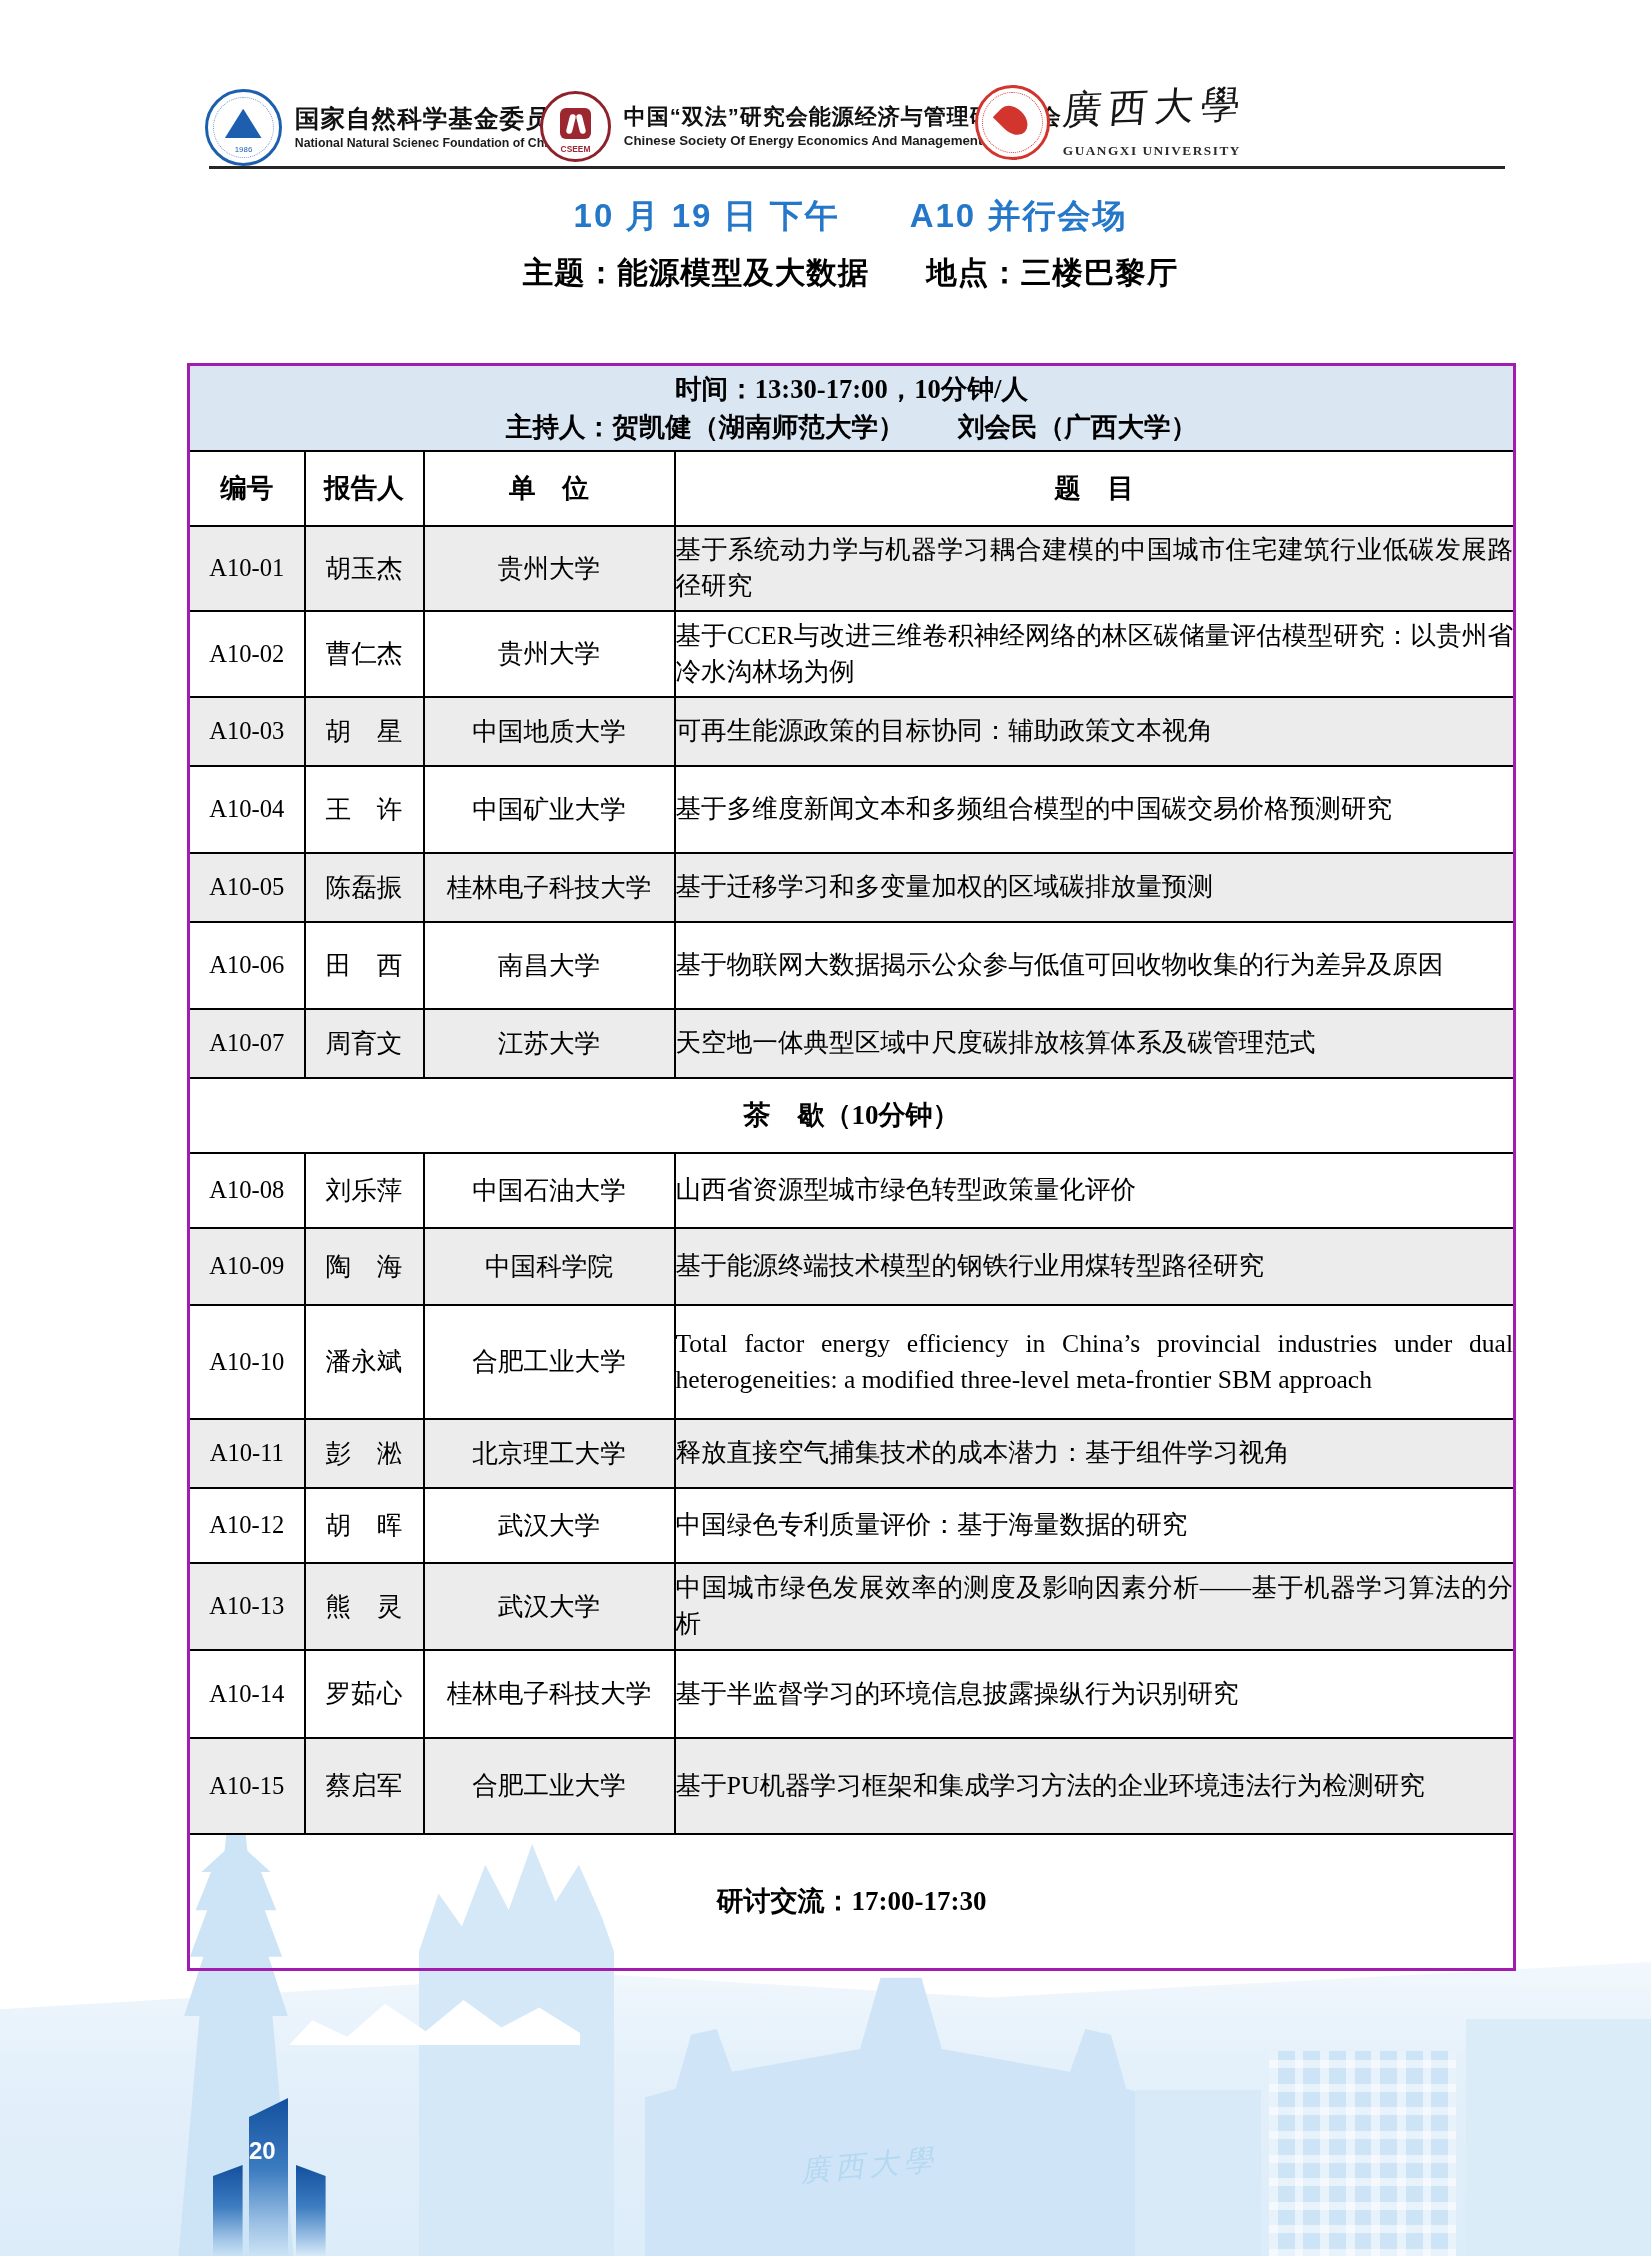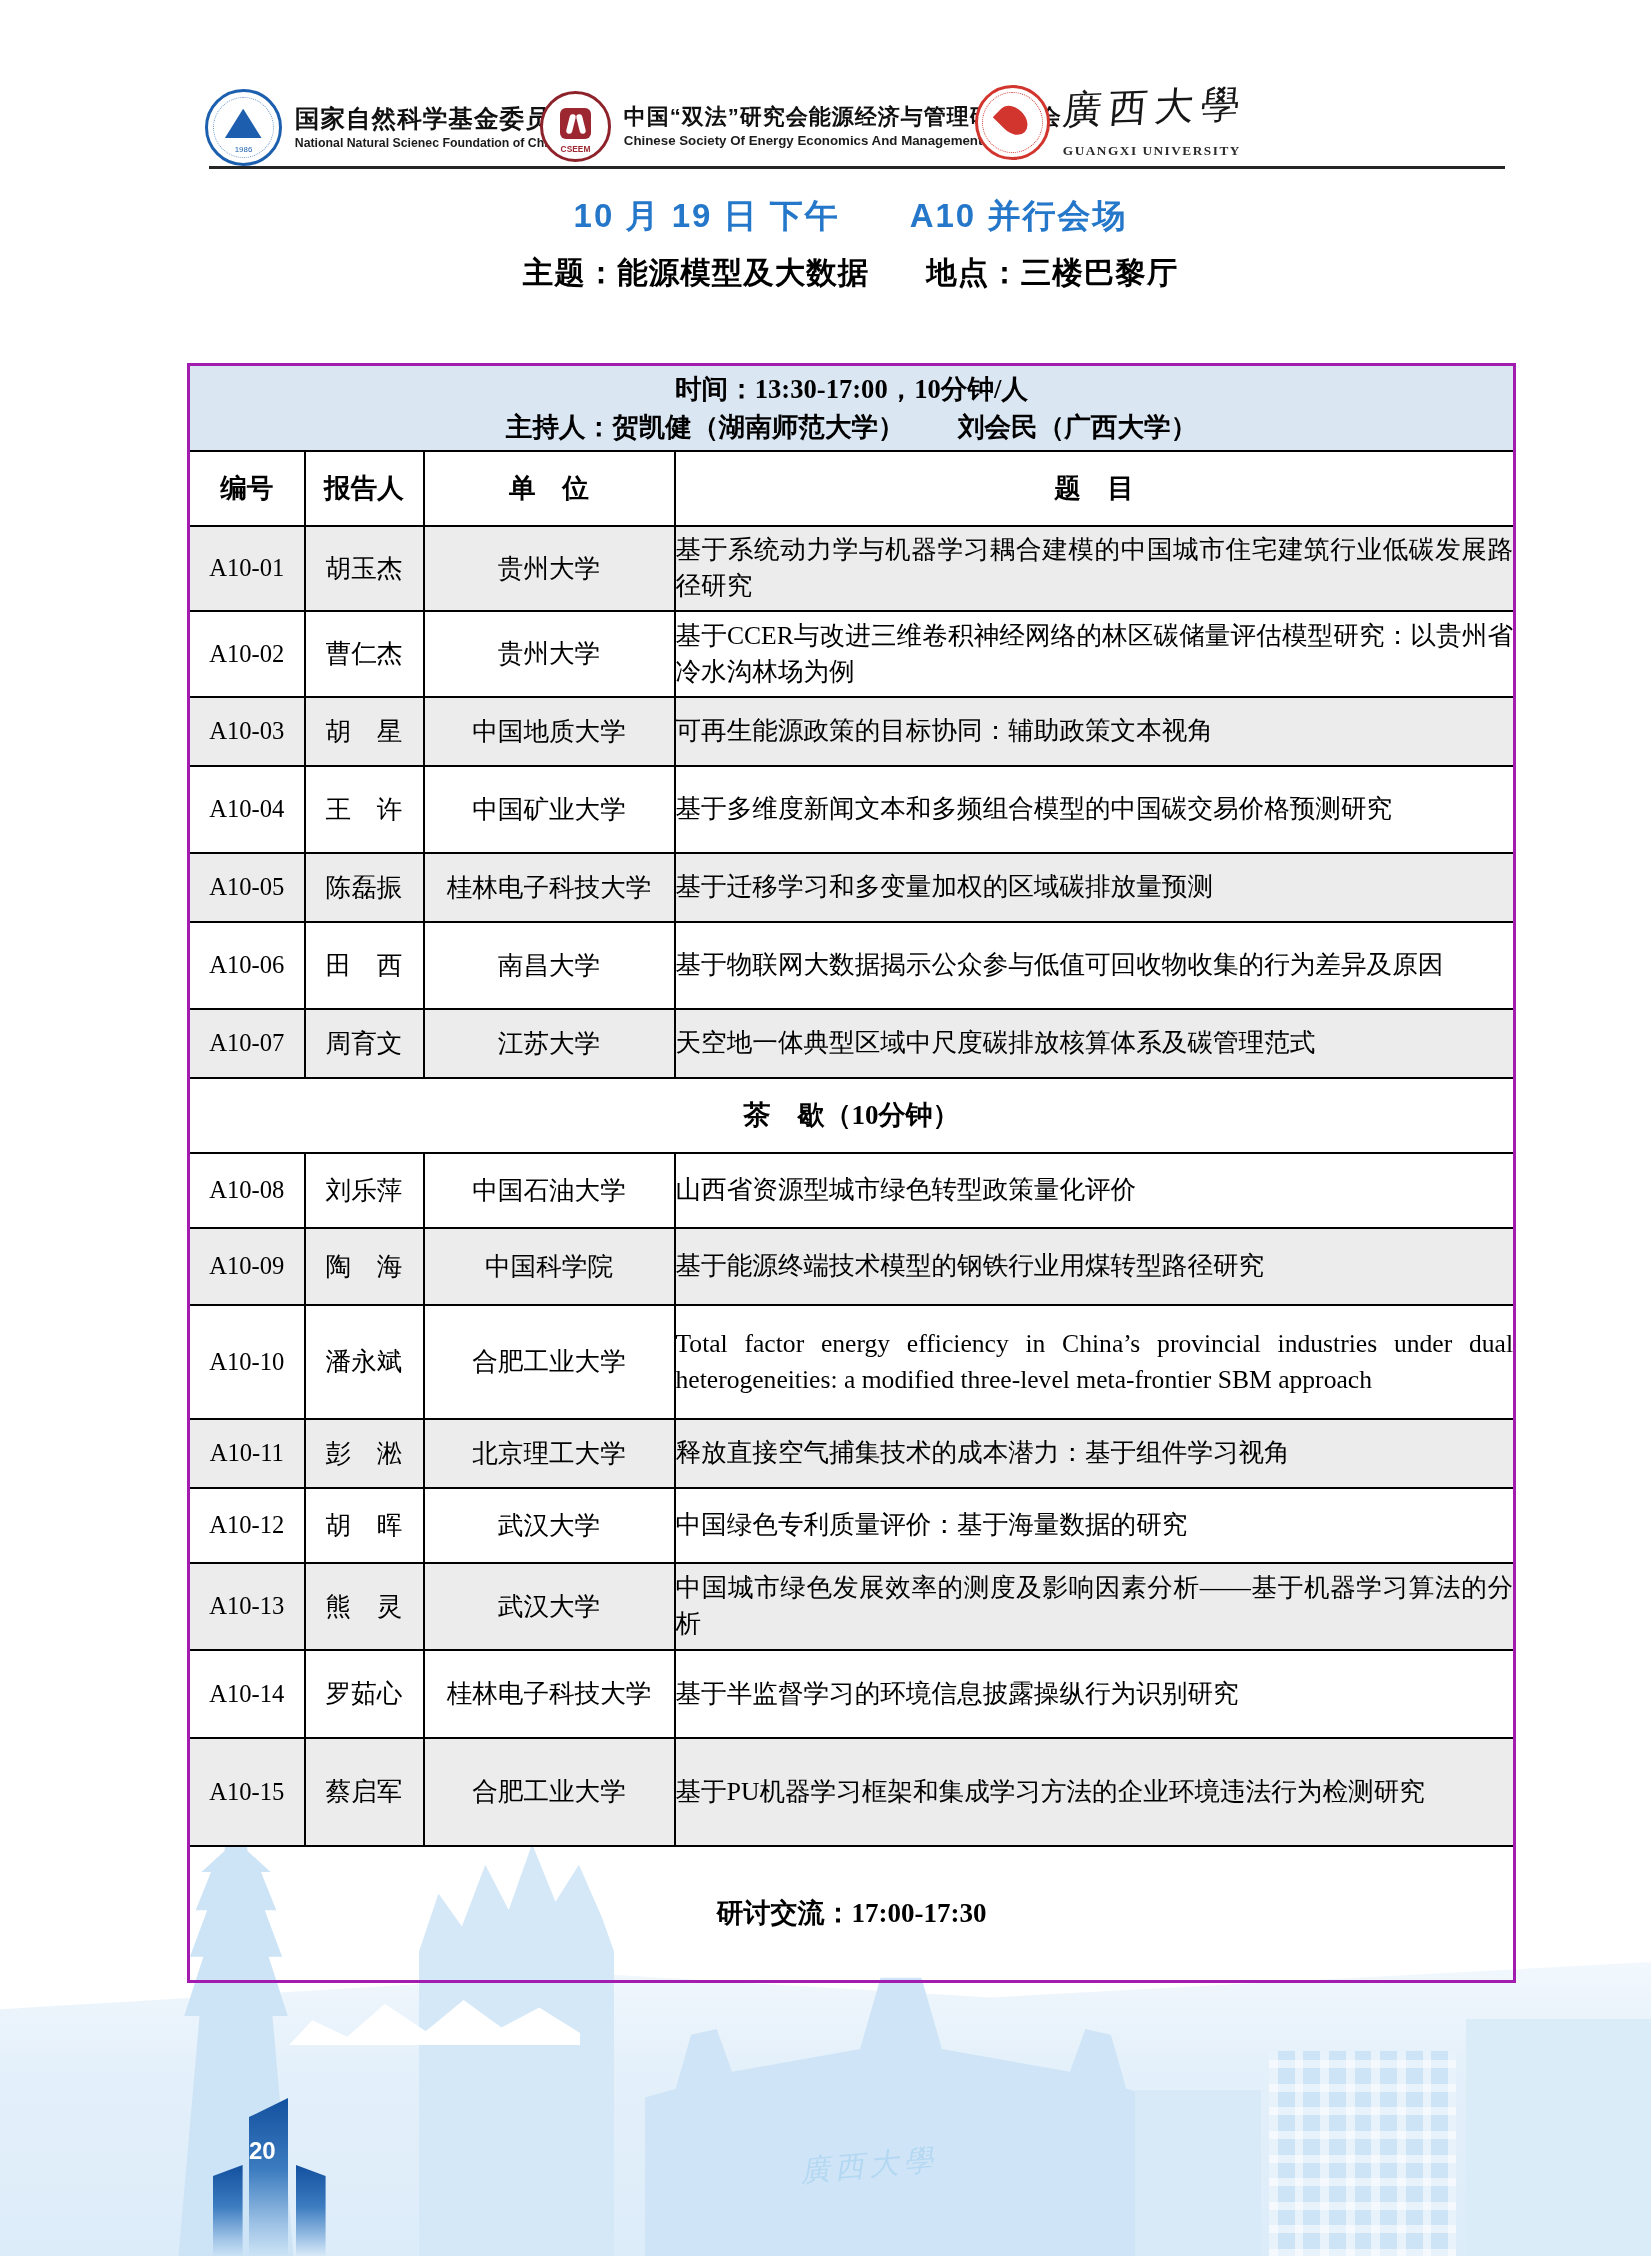--- a/index.html
+++ b/index.html
@@ -268,21 +268,21 @@
       <td class="c-name">熊　灵</td>
       <td class="c-unit">武汉大学</td>
       <td class="c-title">中国城市绿色发展效率的测度及影响因素分析——基于机器学习算法的分析</td>
     </tr>
     <tr style="height:88px">
       <td class="c-id">A10-14</td>
       <td class="c-name">罗茹心</td>
       <td class="c-unit">桂林电子科技大学</td>
       <td class="c-title">基于半监督学习的环境信息披露操纵行为识别研究</td>
     </tr>
-    <tr style="height:108px" class="stripe">
+    <tr style="height:96px" class="stripe">
       <td class="c-id">A10-15</td>
       <td class="c-name">蔡启军</td>
       <td class="c-unit">合肥工业大学</td>
       <td class="c-title">基于PU机器学习框架和集成学习方法的企业环境违法行为检测研究</td>
     </tr>
 
     <tr style="height:136px">
       <td colspan="4" class="merged">研讨交流：17:00-17:30</td>
     </tr>
   </tbody>

